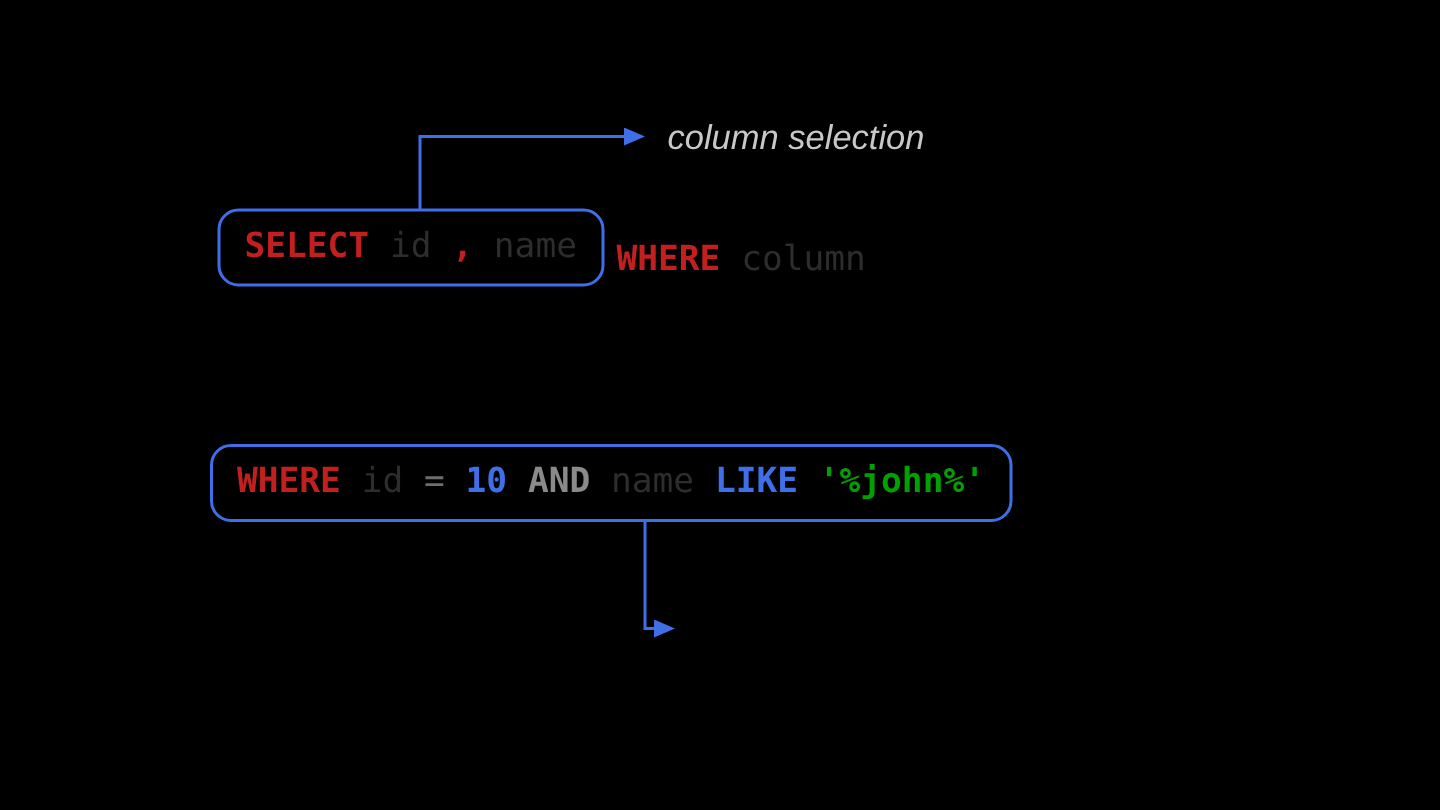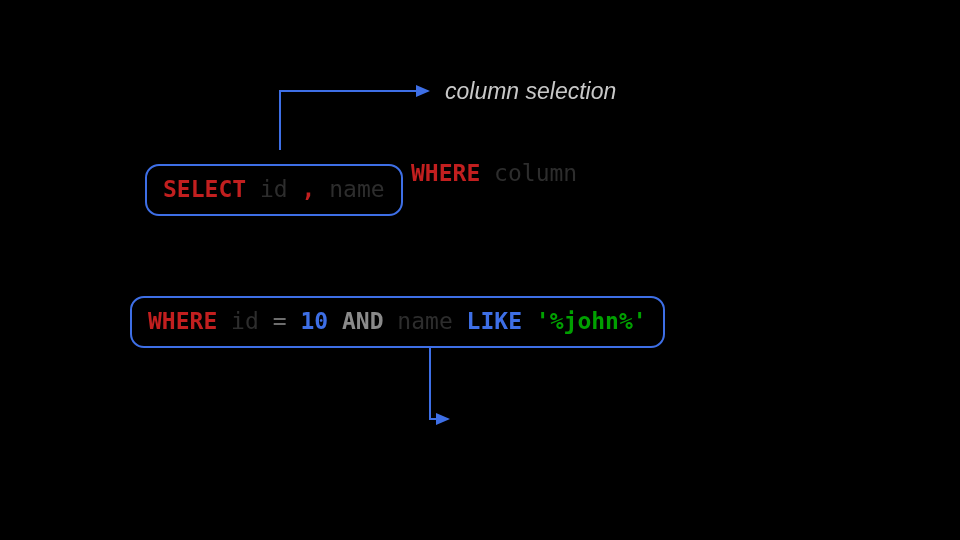--- a/index.html
+++ b/index.html
@@ -68,37 +68,37 @@
       </marker>
     </defs>
 
     <path d="M 280 150 L 280 91 L 428 91" stroke="#3e6fe6" stroke-width="2" fill="none" marker-end="url(#arrowhead)"></path>
 
     <path d="M 430 345 L 430 419 L 448 419" stroke="#3e6fe6" stroke-width="2" fill="none" marker-end="url(#arrowhead)"></path>
   </svg>
 
   <div class="annot" style="left:445px; top:78px;">column selection</div>
 
-  <div class="code-box" style="left:145px; top:164px;">
+  <div class="code-box" style="left:145px; top:139px;">
     <span class="kw">SELECT</span>
     <span> </span>
     <span class="ident">id</span>
     <span class="symbol">,</span>
     <span> </span>
     <span class="ident">name</span>
   </div>
 
   <div class="code-line" style="left:395px; top:150px;">
     <span> </span>
     <span class="kw">WHERE</span>
     <span> </span>
     <span class="ident">column</span>
   </div>
 
-  <div class="code-box" style="left:130px; top:296px;">
+  <div class="code-box" style="left:140px; top:296px;">
     <span class="kw">WHERE</span>
     <span> </span>
     <span class="ident">id</span>
     <span> </span>
     <span class="eq">=</span>
     <span> </span>
     <span class="number">10</span>
     <span> </span>
     <span class="combo">AND</span>
     <span> </span>

